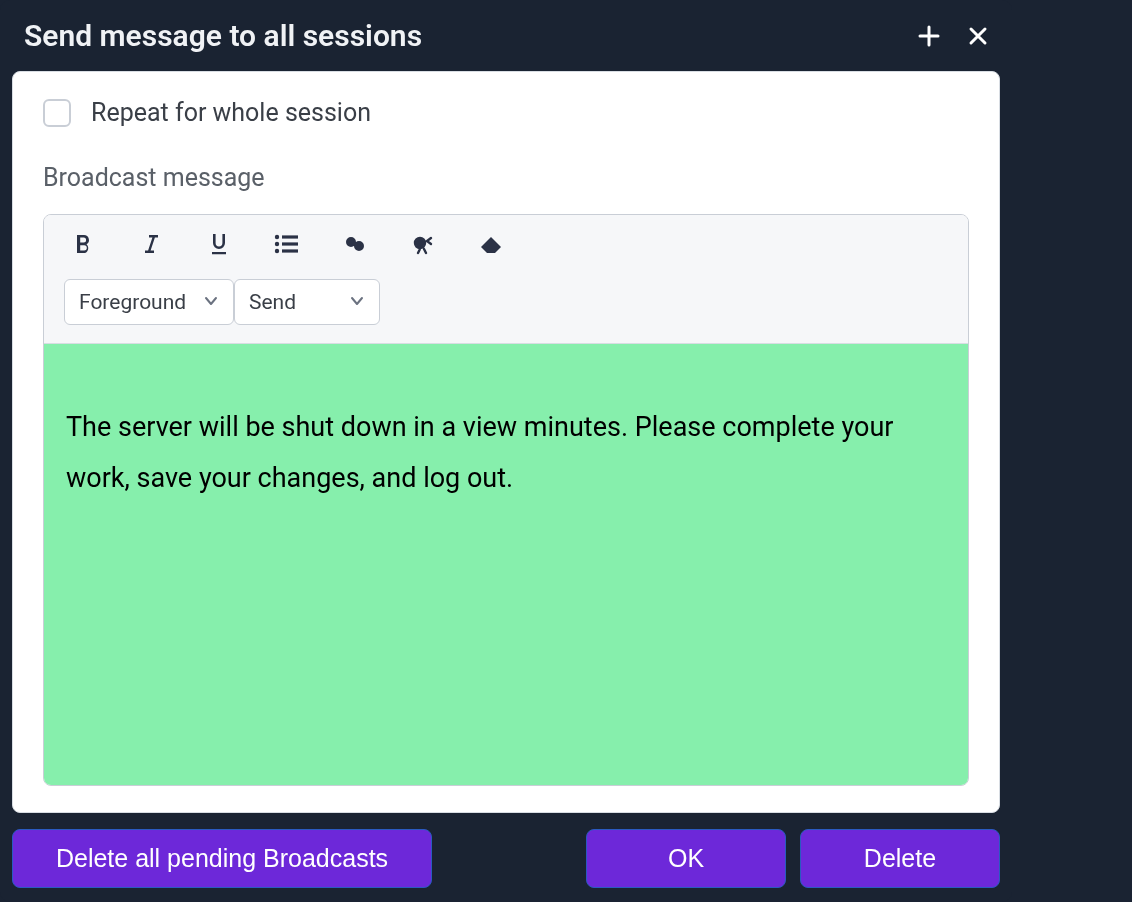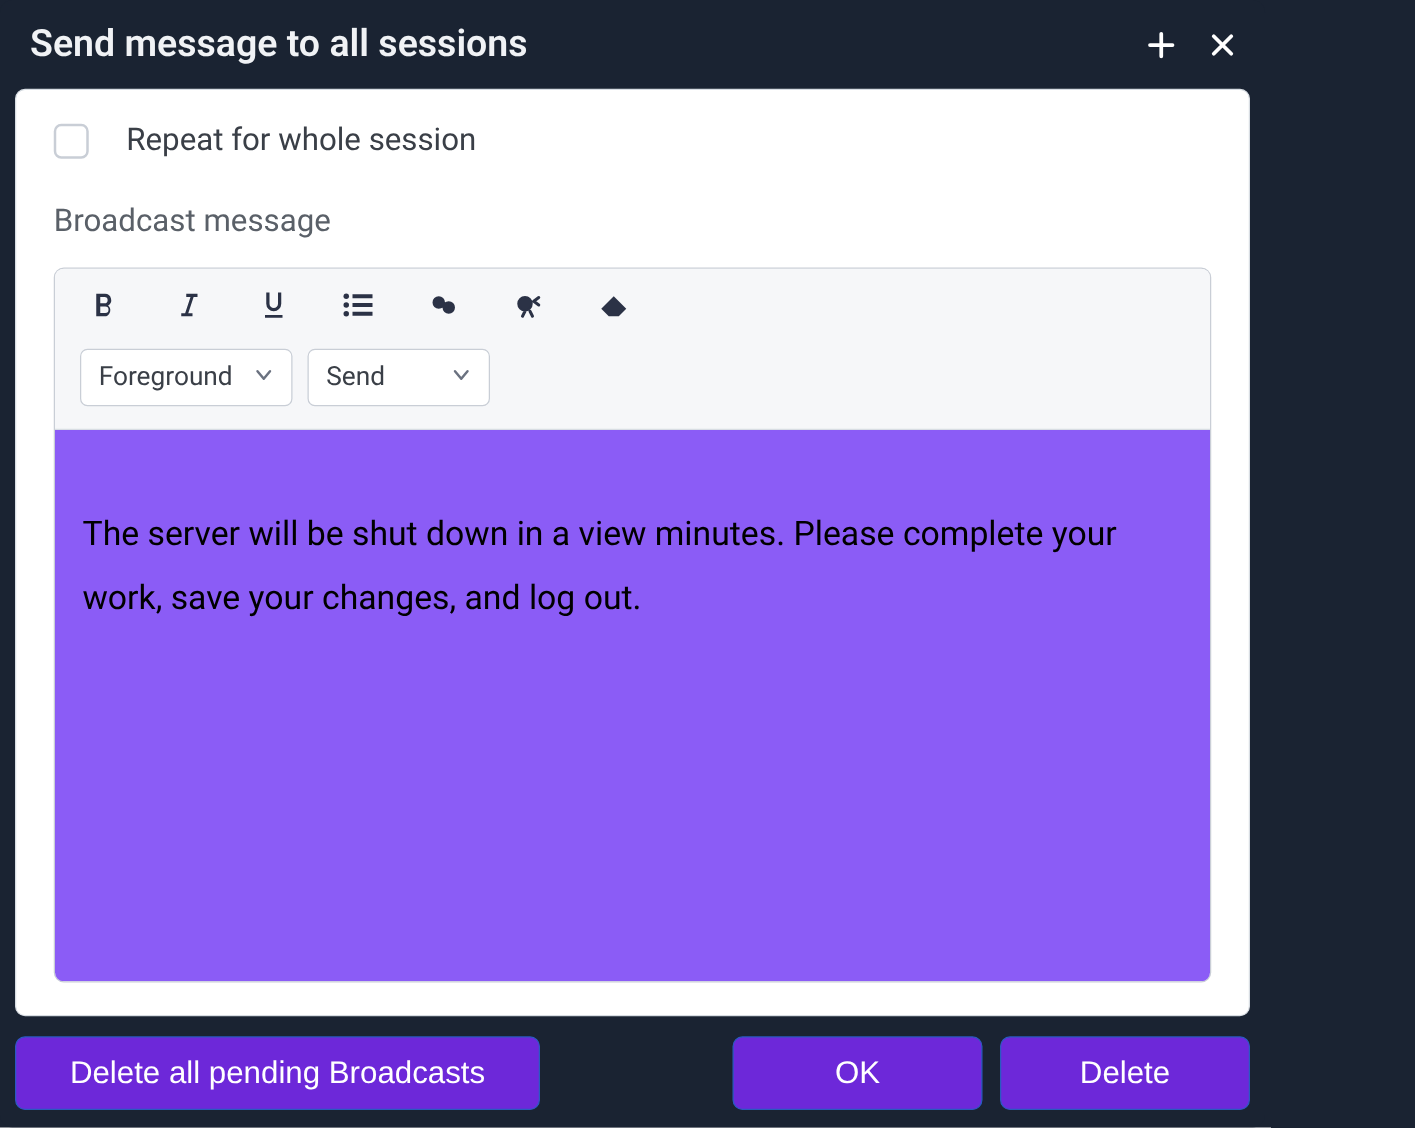--- a/index.html
+++ b/index.html
@@ -48,21 +48,21 @@
       margin: 0 12px 10px 12px;
       border-radius: 8px;
       padding: 26px 30px 26px 30px;
       display: flex;
       flex-direction: column;
       border: 1px solid #d8dde3;
     }
     .checkbox-row {
       display: flex;
       align-items: center;
-      gap: 30px;
+      gap: 20px;
       margin-bottom: 36px;
     }
     .checkbox {
       width: 28px;
       height: 28px;
       border: 2px solid #c9ced6;
       border-radius: 6px;
       background: #fff;
       cursor: pointer;
     }
@@ -101,21 +101,21 @@
       color: #2b3246;
       cursor: pointer;
       display: flex;
       align-items: center;
       justify-content: center;
       width: 30px;
       height: 30px;
     }
     .toolbar-row2 {
       display: flex;
-      gap: 12px;
+      gap: 0;
     }
     .dropdown {
       display: flex;
       align-items: center;
       justify-content: space-between;
       border: 1px solid #c9ced6;
       border-radius: 6px;
       background: #fff;
       padding: 10px 14px;
       cursor: pointer;
@@ -123,21 +123,21 @@
       color: #3a3f47;
       min-width: 170px;
     }
     .dropdown-size { min-width: 146px; }
     .chevron {
       color: #6b7280;
     }
     .editor-body {
       flex: 1;
       padding: 58px 22px 22px 22px;
-      background: #8b5cf6;
+      background: #86efac;
     }
     .editor-text {
       font-size: 27px;
       line-height: 1.9;
       color: #000;
       outline: none;
       min-height: 100%;
     }
     .footer {
       display: flex;

